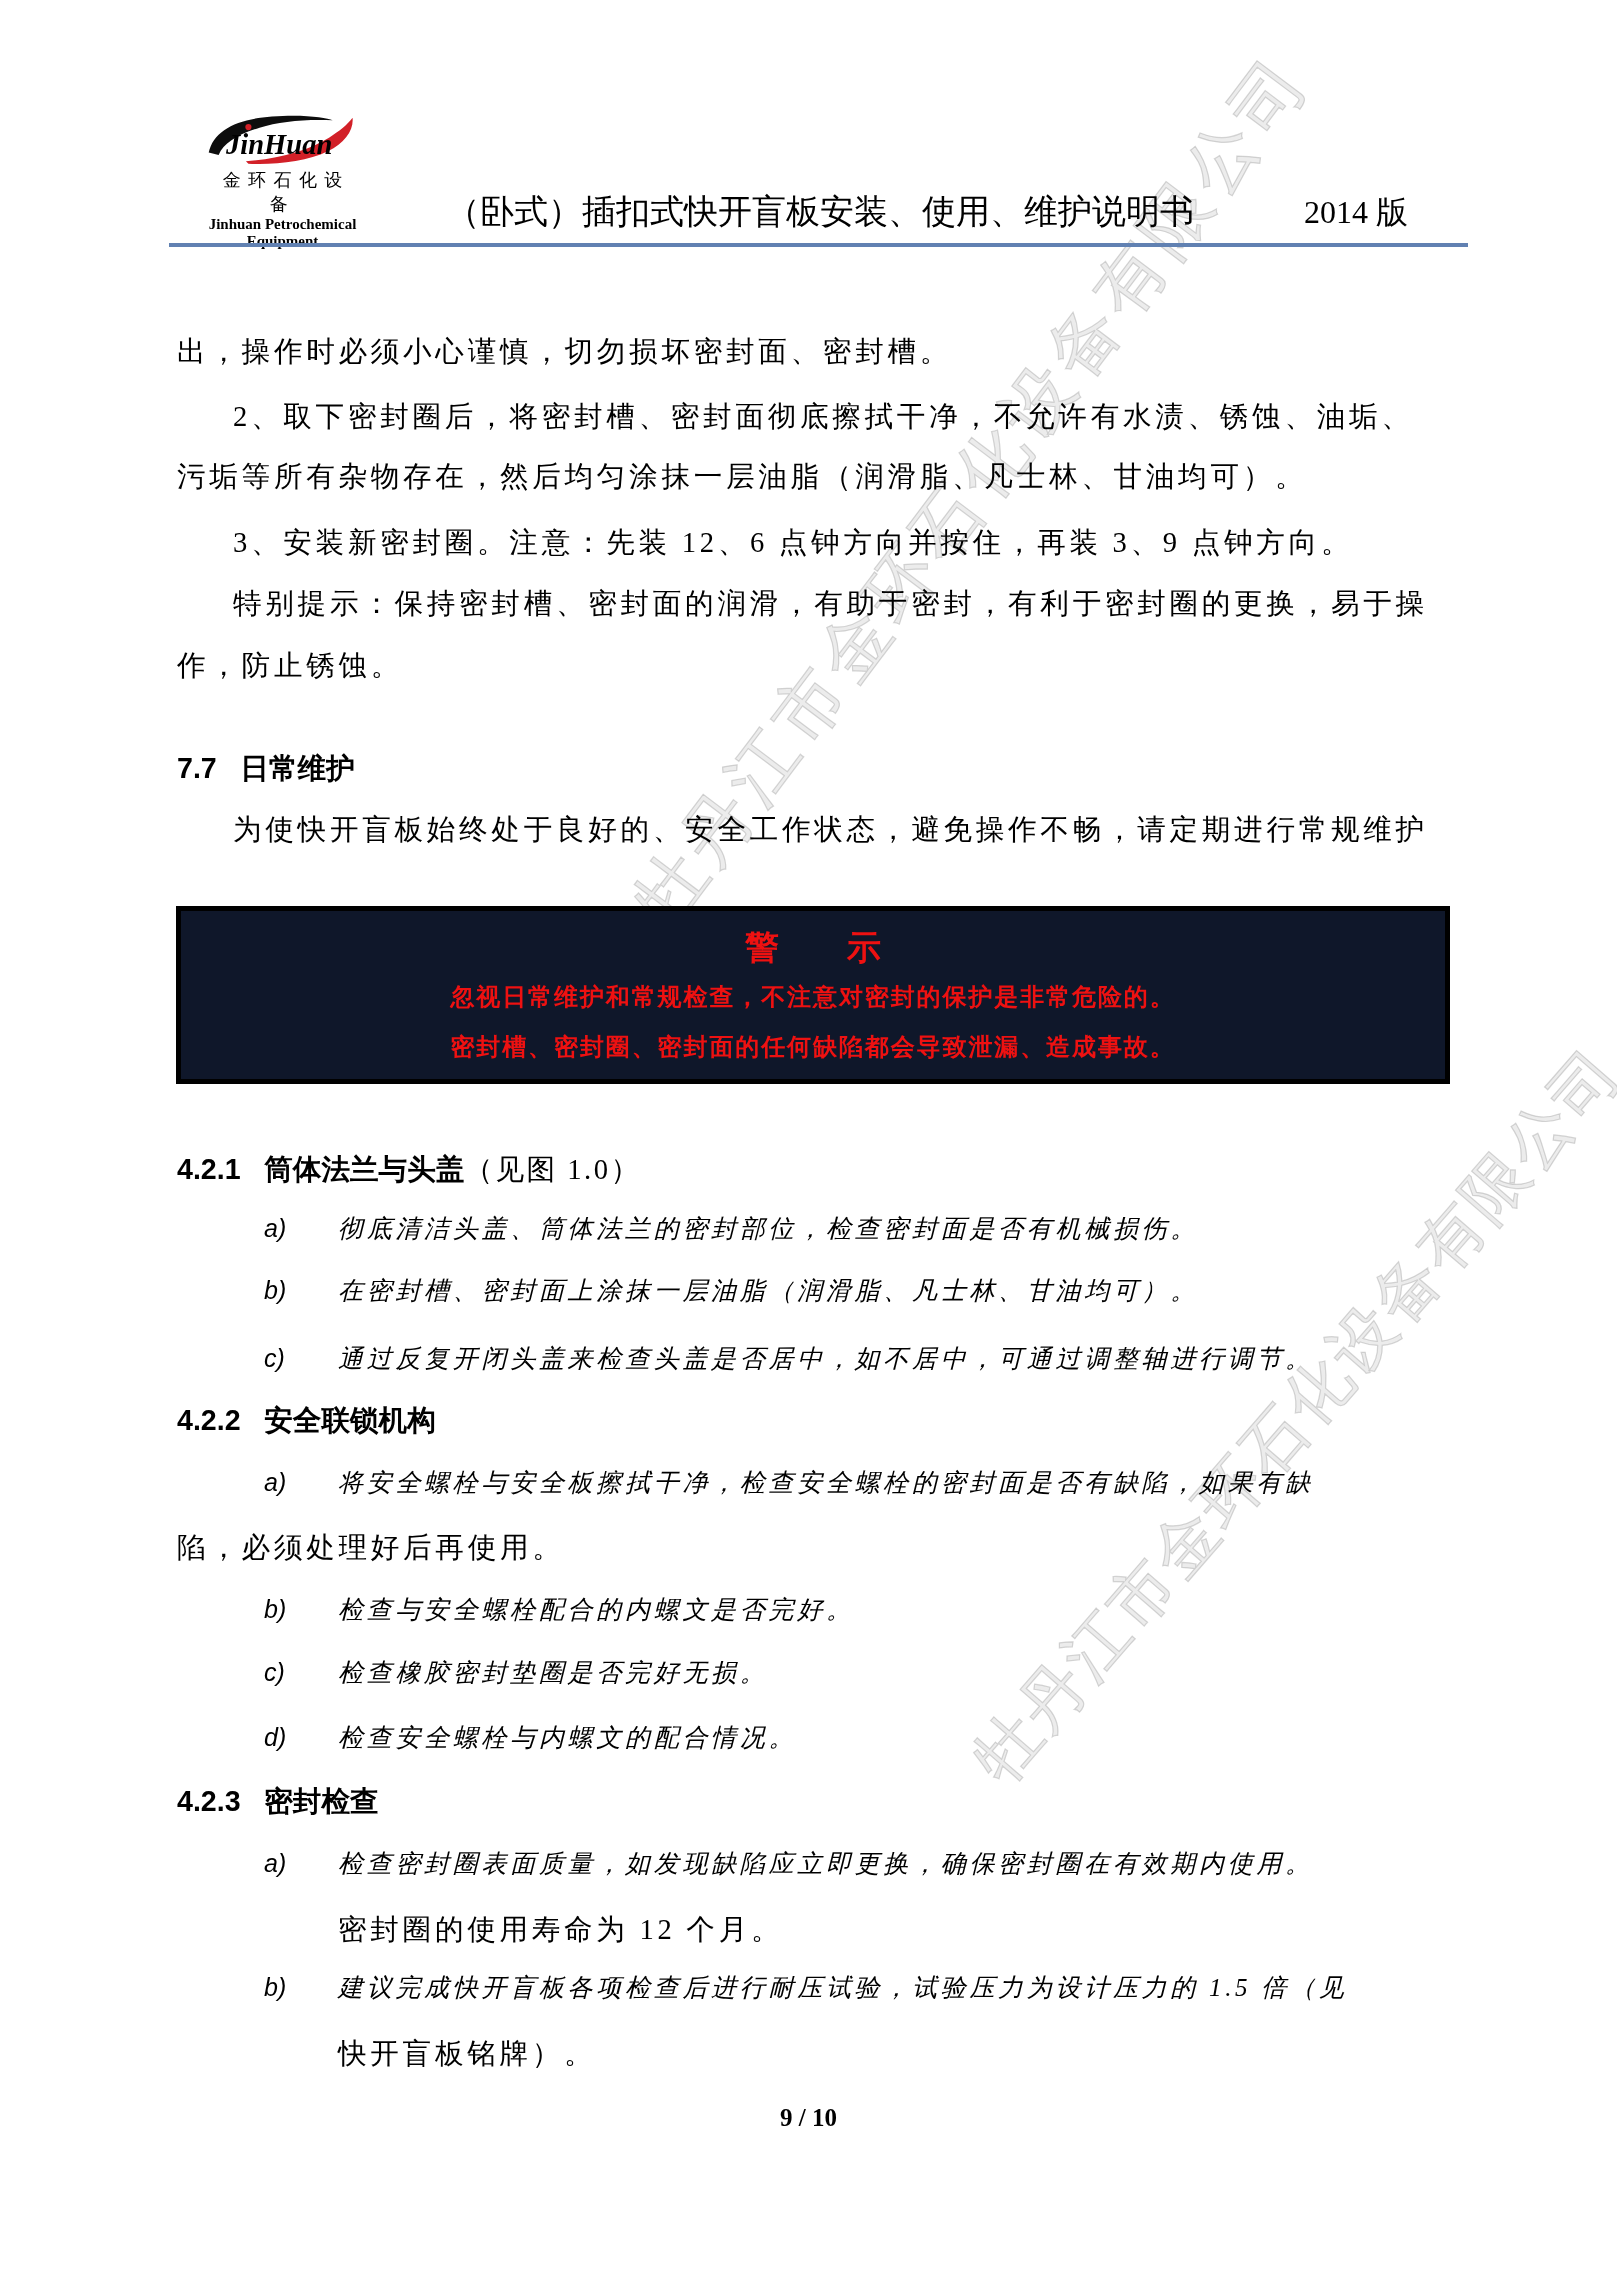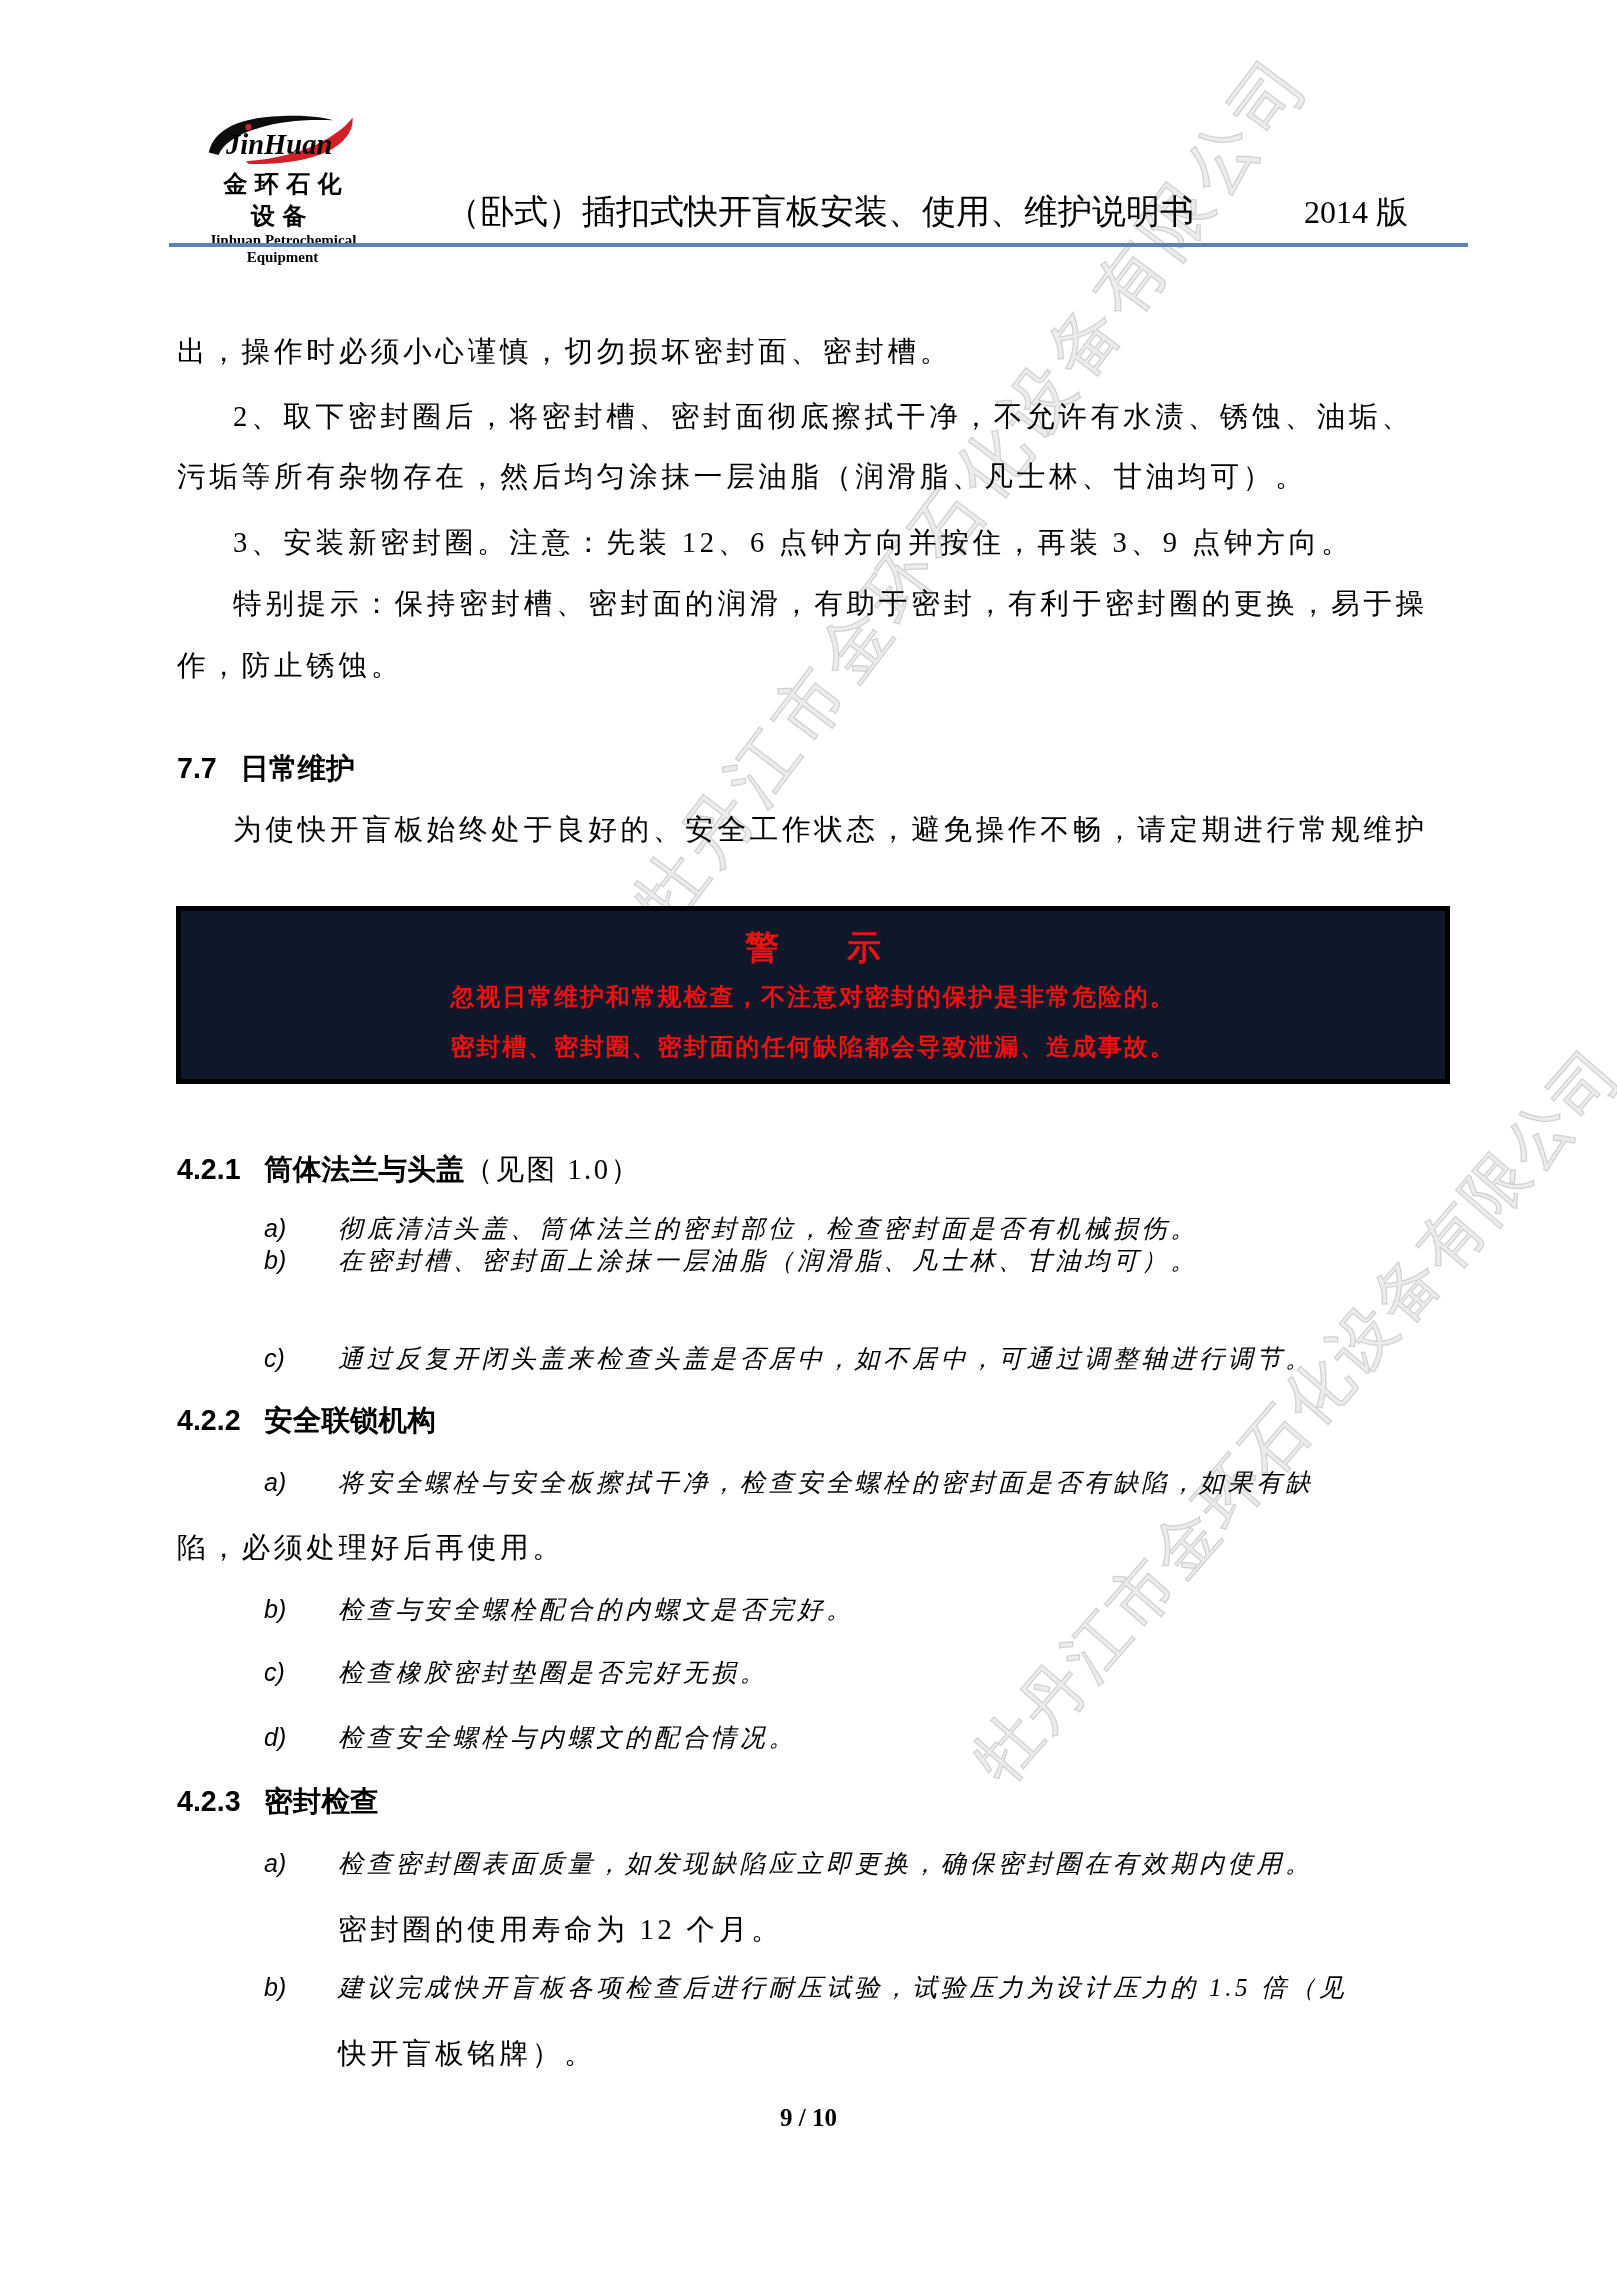--- a/index.html
+++ b/index.html
@@ -15,21 +15,21 @@
     -webkit-text-stroke:1.2px rgba(160,160,160,0.42);
     font-family:"Liberation Serif","DejaVu Serif",serif;
     z-index:1;
   }
   .wm1{ left:651px; top:870px; font-size:70px; letter-spacing:6.2px;
         transform-origin:0 50%; transform:rotate(-53deg); }
   .wm2{ left:987px; top:1728px; font-size:65px; letter-spacing:2.5px;
         transform-origin:0 50%; transform:rotate(-49deg); }
   
   .logo{ position:absolute; left:205px; top:114px; width:155px; z-index:2; }
-  .logo-cn{ margin-top:1.2px; text-align:center; font-size:24px; font-weight:bold;
+  .logo-cn{ margin-top:1.2px; text-align:center; font-size:18px; font-weight:normal;
             letter-spacing:7.4px; text-indent:7.4px;
             font-family:"Liberation Sans","DejaVu Sans",sans-serif; }
   .logo-en{ text-align:center; font-size:15px; font-weight:bold;
             font-family:"Liberation Serif","DejaVu Serif",serif; }
   .doc-title{ position:absolute; left:446px; top:189px; font-size:34px;
               white-space:nowrap; z-index:2; }
   .doc-edition{ position:absolute; left:1304px; top:191px; font-size:32px;
                 white-space:nowrap; z-index:2; }
   .header-rule{ position:absolute; left:169px; top:243px; width:1299px; height:3.7px;
                 background:#6181b2; z-index:2; }
@@ -101,21 +101,21 @@
     <div class="warning-line1">忽视日常维护和常规检查，不注意对密封的保护是非常危险的。</div>
     <div class="warning-line2">密封槽、密封圈、密封面的任何缺陷都会导致泄漏、造成事故。</div>
   </div>
 
   <div class="heading" style="left:177px; top:1150px">
     <span class="hnum">4.2.1</span><span>筒体法兰与头盖</span><span class="hsuffix">（见图 1.0）</span>
   </div>
   <div class="item" style="top:1212px">
     <span class="ilabel">a)</span><span class="itext">彻底清洁头盖、筒体法兰的密封部位，检查密封面是否有机械损伤。</span>
   </div>
-  <div class="item" style="top:1244px">
+  <div class="item" style="top:1274px">
     <span class="ilabel">b)</span><span class="itext">在密封槽、密封面上涂抹一层油脂（润滑脂、凡士林、甘油均可）。</span>
   </div>
   <div class="item" style="top:1342px">
     <span class="ilabel">c)</span><span class="itext">通过反复开闭头盖来检查头盖是否居中，如不居中，可通过调整轴进行调节。</span>
   </div>
 
   <div class="heading" style="left:177px; top:1401px">
     <span class="hnum">4.2.2</span><span>安全联锁机构</span>
   </div>
   <div class="item" style="top:1466px">

